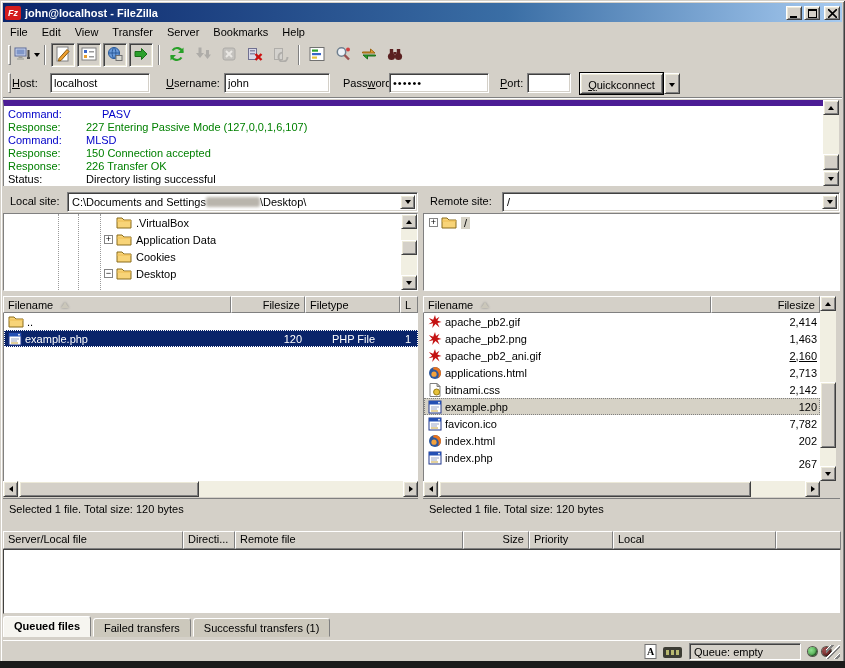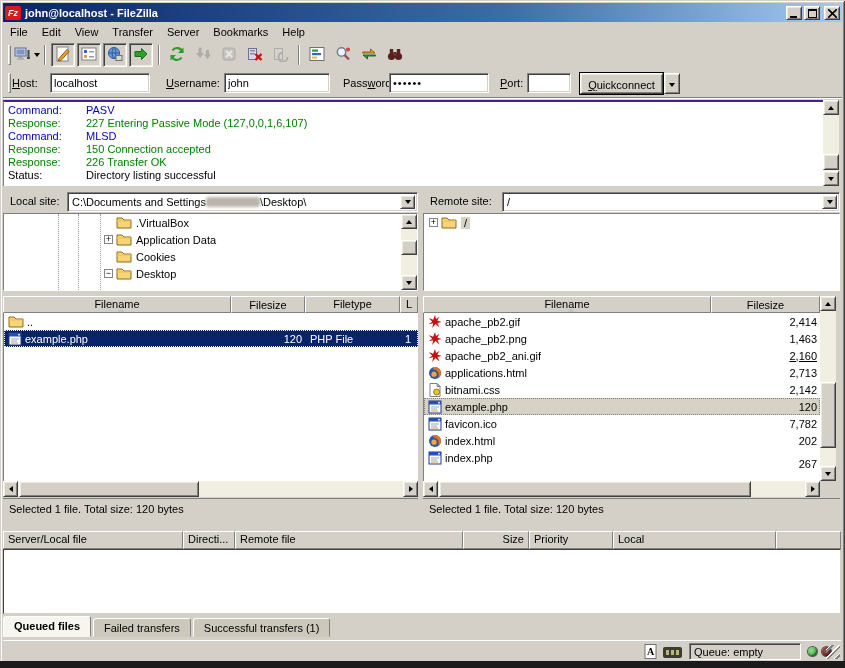--- a/index.html
+++ b/index.html
@@ -8,21 +8,21 @@
   #win { position:relative; width:845px; height:668px; background:#d4d0c8;
          box-shadow: inset 1px 1px 0 #d4d0c8, inset -1px -1px 0 #404040,
                      inset 2px 2px 0 #fff, inset -2px -2px 0 #808080; overflow:hidden; }
 
   
   .raised { background:#d4d0c8; border:1px solid; border-color:#fff #404040 #404040 #fff;
             box-shadow: inset 1px 1px 0 #ece9d8, inset -1px -1px 0 #808080; }
   .sunken { background:#fff; border:1px solid; border-color:#808080 #fff #fff #808080;
             box-shadow: inset 1px 1px 0 #404040, inset -1px -1px 0 #d4d0c8; }
   .hdrcell { background:#d4d0c8; border:1px solid; border-color:#fff #808080 #808080 #fff;
-             padding:1px 4px; overflow:hidden; white-space:nowrap;flex-direction:column; }
+             padding:1px 4px; overflow:hidden; white-space:nowrap; }
   .pressed { border-color:#808080 #fff #fff #808080 !important;
              box-shadow: inset 1px 1px 0 #404040, inset -1px -1px 0 #ece9d8 !important;
              background-image: radial-gradient(#fff 28%, transparent 30%); background-size:2px 2px; }
   .disabled svg { filter: grayscale(1) opacity(.5); }
 
   .titlebar { position:absolute; left:3px; top:3px; right:3px; height:19px;
               background: linear-gradient(90deg,#0a246a,#3a6ea5 60%,#a6caf0);
               display:flex; align-items:center; padding:0 2px; }
   .appicon { width:16px; height:14px; background:#d41c1c; color:#fff; font-weight:bold; font-style:italic;
              font-size:9px; line-height:14px; text-align:center; margin-right:4px; border-radius:2px; }
@@ -41,21 +41,21 @@
 
   .quickbar { position:absolute; left:3px; top:68px; right:3px; height:30px; border-bottom:1px solid #808080;
               box-shadow:0 1px 0 #fff; }
   .quickbar .lbl { position:absolute; top:9px; }
   .qinput { position:absolute; top:5px; height:20px; font-family:"Liberation Sans",sans-serif; font-size:11px;
             padding:2px 3px; background:#fff; border:1px solid; border-color:#808080 #fff #fff #808080;
             box-shadow: inset 1px 1px 0 #404040, inset -1px -1px 0 #d4d0c8; outline:none; }
   .qbtn { position:absolute; top:5px; height:21px; font-family:"Liberation Sans",sans-serif; font-size:11px; text-align:center; padding-top:3px; }
 
   .logpane { position:absolute; left:3px; top:100px; width:820px; height:86px; background:#fff; padding:2px 4px; overflow:hidden;
-             border-top:2px solid #4c1d95; border-left:1px solid #808080; }
+             border-top:6px solid #4c1d95; border-left:1px solid #808080; }
   .logline { display:flex; line-height:13px; white-space:nowrap; }
   .logline .llabel { width:78px; flex:none; }
 
   .sitebar-label { position:absolute; top:195px; }
   .combo { position:absolute; top:192px; height:20px; background:#fff; border:1px solid; border-color:#808080 #fff #fff #808080;
            box-shadow: inset 1px 1px 0 #404040, inset -1px -1px 0 #d4d0c8; display:flex; align-items:center; padding-left:4px; white-space:nowrap; overflow:hidden; }
   .combo .cbarrow { position:absolute; right:2px; top:2px; width:15px; height:14px; display:flex; align-items:center; justify-content:center; }
   .redacted { display:inline-block; width:54px; height:10px; background:#b9b5ac; filter:blur(1.5px); border-radius:2px; vertical-align:-1px; }
 
   .treebox { position:absolute; top:213px; height:78px; background:#fff; border:1px solid; border-color:#808080 #fff #fff #808080; overflow:hidden; }
@@ -258,21 +258,21 @@
     <input class="qinput" style="left: 524px; width: 44px;" value="">
     <button class="qbtn raised" style="left:577px;width:83px;border-width:1px;outline:1px solid #000;outline-offset:0" id="qcbtn"><u>Q</u>uickconnect</button>
     <div class="qbtn raised" style="left:661px;width:16px;display:flex;align-items:center;justify-content:center">
       <div class="tri down"></div>
     </div>
   </div>
 
   <div class="logpane" id="logpane">
       <div class="logline">
         <span class="llabel" style="color: rgb(0, 0, 200);">Command:</span>
-        <span style="color: rgb(0, 0, 200);">PASV</span>
+        <span style="color: rgb(0, 0, 200); margin-left: 16px;">PASV</span>
       </div>
       <div class="logline">
         <span class="llabel" style="color: rgb(0, 128, 0);">Response:</span>
         <span style="color: rgb(0, 128, 0);">227 Entering Passive Mode (127,0,0,1,6,107)</span>
       </div>
       <div class="logline">
         <span class="llabel" style="color: rgb(0, 0, 200);">Command:</span>
         <span style="color: rgb(0, 0, 200);">MLSD</span>
       </div>
       <div class="logline">
@@ -426,21 +426,21 @@
               <rect x="3" y="6.5" width="8" height="1" fill="#9aa6c8"></rect>
               <rect x="3" y="8.5" width="6" height="1" fill="#9aa6c8"></rect>
               <rect x="3" y="10.5" width="7" height="1" fill="#c8a43a"></rect>
             </svg>
           </span>
           <span style="overflow: hidden;">example.php</span>
         </div>
         <div class="c num" style="width: 74px;">
           <span style="overflow: hidden;">120</span>
         </div>
-        <div class="c" style="width: 95px;">
+        <div class="c" style="width: 95px; justify-content: center;">
           <span style="overflow: hidden;">PHP File</span>
         </div>
         <div class="c" style="width: 18px;">
           <span style="overflow: hidden;">1</span>
         </div>
       </div>
     </div>
   <div class="listhdr" style="left:423px;width:397px" id="rhdr">
       <div class="hdrcell" style="width: 288px; display: flex; align-items: center;">
         <span>Filename</span>

